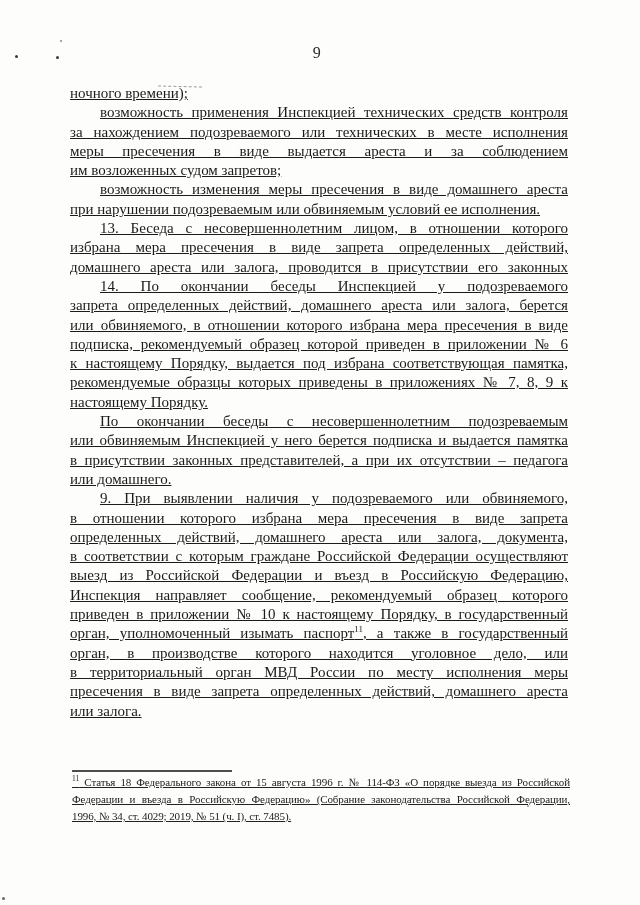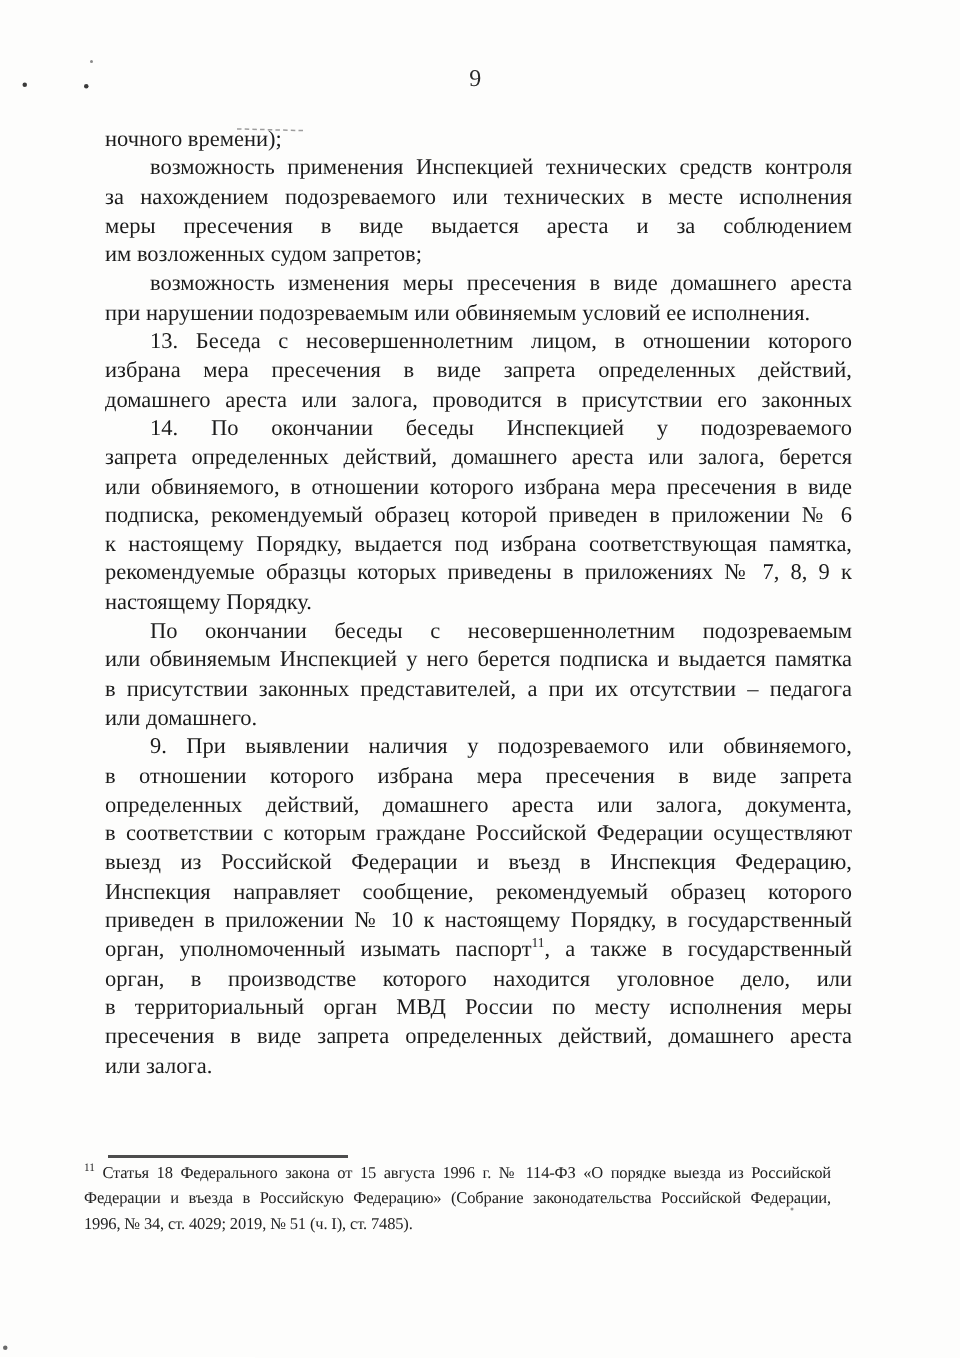--- a/index.html
+++ b/index.html
@@ -29,20 +29,21 @@
     width: 498px;
     font-size: 15px;
     line-height: 19.3px;
   }
   .line {
     text-align: justify;
     text-align-last: justify;
     height: 19.3px;
     overflow: visible;
     white-space: normal;
+    text-decoration: underline;
   }
   .line.line-final {
     text-align-last: left;
   }
   .line.indent {
     text-indent: 30px;
   }
   sup.fn-ref {
     font-size: 9px;
     line-height: 0;
@@ -52,21 +53,21 @@
   .footnote-sep {
     position: absolute;
     left: 72px;
     top: 770px;
     width: 160px;
     height: 0;
     border-top: 2px solid #4d4d4d;
   }
   .footnote {
     position: absolute;
-    left: 56px;
+    left: 72px;
     top: 774px;
     width: 498px;
     font-size: 11px;
     line-height: 17px;
     letter-spacing: -0.1px;
     color: #222;
   }
   .footnote .line { height: 17px; }
   .footnote sup.fn-ref { font-size: 7.5px; }
   
@@ -120,21 +121,21 @@
       <div class="line">рекомендуемые образцы которых приведены в приложениях № 7, 8, 9 к</div>
       <div class="line line-final">настоящему Порядку.</div>
       <div class="line indent">По окончании беседы с несовершеннолетним подозреваемым</div>
       <div class="line">или обвиняемым Инспекцией у него берется подписка и выдается памятка</div>
       <div class="line">в присутствии законных представителей, а при их отсутствии – педагога</div>
       <div class="line line-final">или домашнего.</div>
       <div class="line indent">9. При выявлении наличия у подозреваемого или обвиняемого,</div>
       <div class="line">в отношении которого избрана мера пресечения в виде запрета</div>
       <div class="line">определенных действий, домашнего ареста или залога, документа,</div>
       <div class="line">в соответствии с которым граждане Российской Федерации осуществляют</div>
-      <div class="line">выезд из Российской Федерации и въезд в Инспекция Федерацию,</div>
+      <div class="line">выезд из Российской Федерации и въезд в Российскую Федерацию,</div>
       <div class="line">Инспекция направляет сообщение, рекомендуемый образец которого</div>
       <div class="line">приведен в приложении № 10 к настоящему Порядку, в государственный</div>
       <div class="line"><span>орган, уполномоченный изымать паспорт</span><sup class="fn-ref">11</sup><span>, а также в государственный</span></div>
       <div class="line">орган, в производстве которого находится уголовное дело, или</div>
       <div class="line">в территориальный орган МВД России по месту исполнения меры</div>
       <div class="line">пресечения в виде запрета определенных действий, домашнего ареста</div>
       <div class="line line-final">или залога.</div>
     </div>
 
   <div class="footnote-sep"></div>

